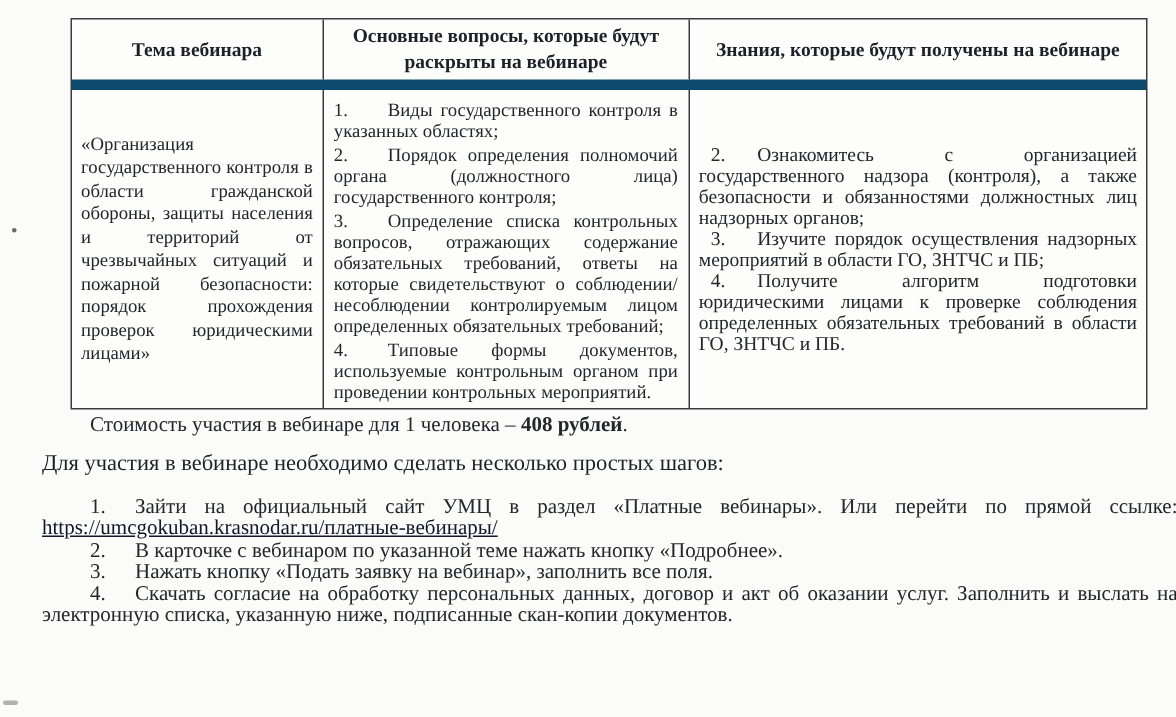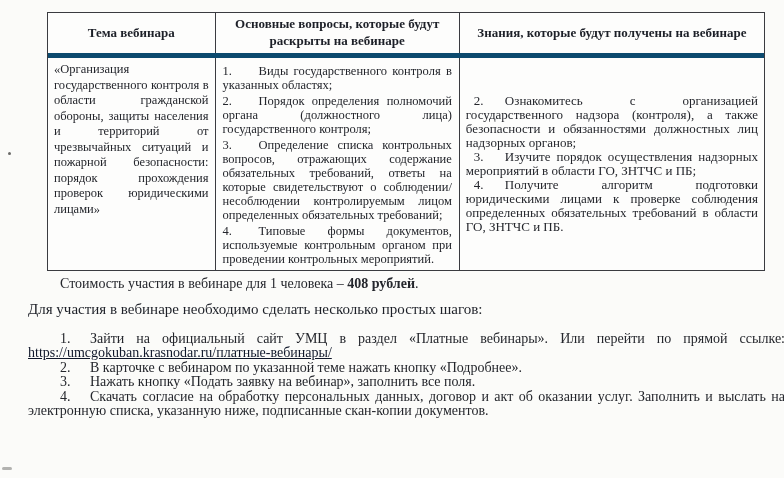--- a/index.html
+++ b/index.html
@@ -14,33 +14,33 @@
   .page { position:relative; width:784px; height:478px; }
 
   
   .tbl {
     position:absolute; left:47px; top:12px; width:718px;
     border:1px solid #3a3b40;
     box-sizing:border-box;
     background:#fdfdfc;
   }
   .trow { display:flex; }
-  .thead-row { border-bottom:5px solid #0c4a6e; min-height:40px; }
+  .thead-row { border-bottom:7px solid #0c4a6e; min-height:40px; }
   .tbody-row { min-height:210px; }
   .cell { box-sizing:border-box; }
   .c1 { width:167px; }
   .c2 { width:245px; border-left:1px solid #3a3b40; }
   .c3 { width:306px; border-left:1px solid #3a3b40; }
   .th {
     display:flex; align-items:center; justify-content:center;
     text-align:center; font-weight:bold; font-size:13px; line-height:1.3;
     padding:2px 10px; color:#1d2028;
   }
   .td1 {
-    display:flex; align-items:flex-start;
+    display:flex; align-items:center;
     padding:4px 6px;
   }
   .td1 p {
     margin:0; font-size:12.5px; line-height:15.5px;
     text-align:justify;
   }
   .td2 { padding:4px 5px 2px 5px; }
   .td2 p {
     margin:2px; font-size:12.5px; line-height:14px; text-align:justify;
   }

